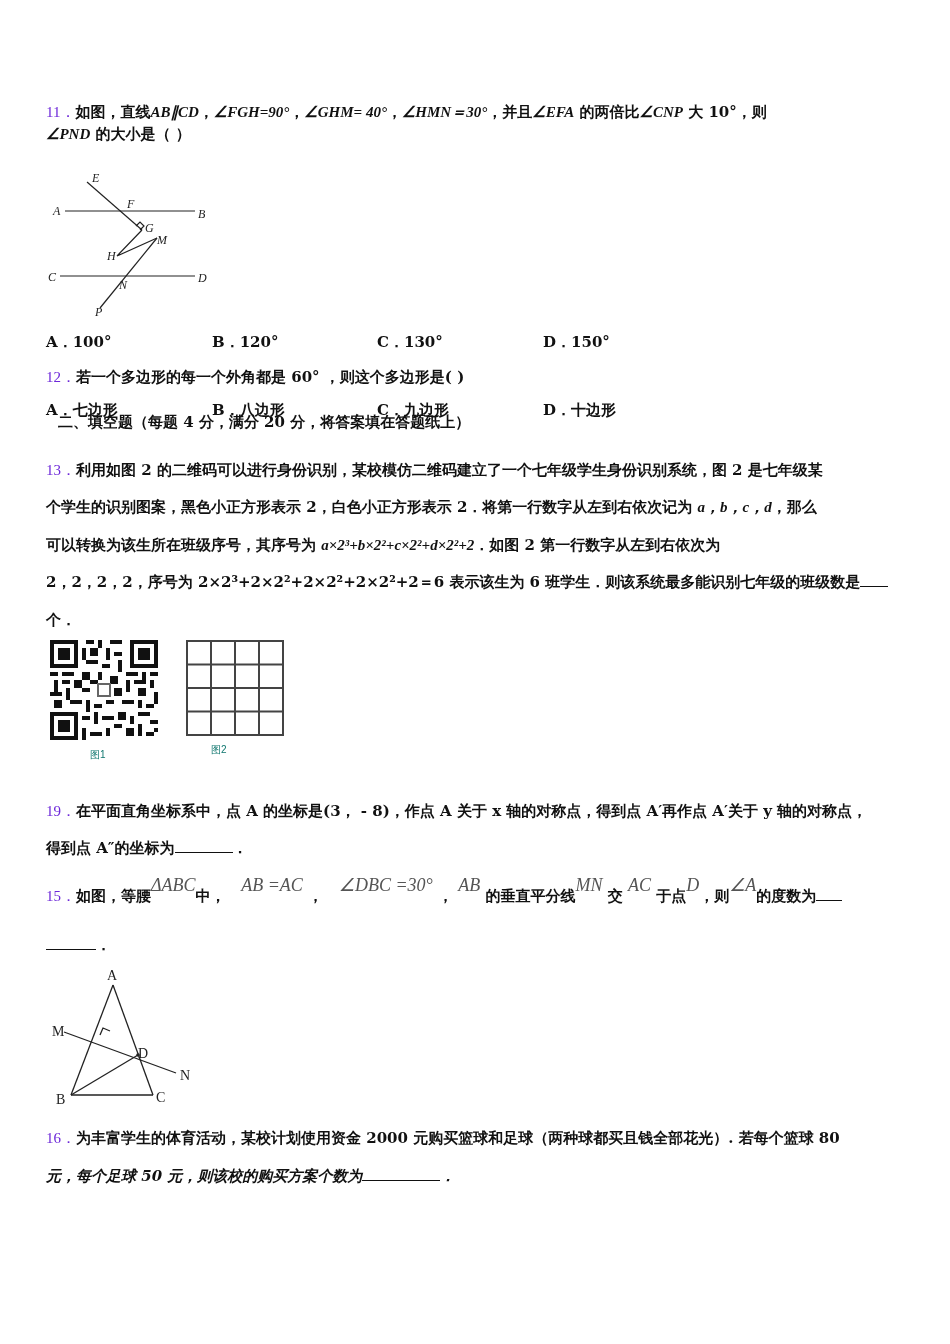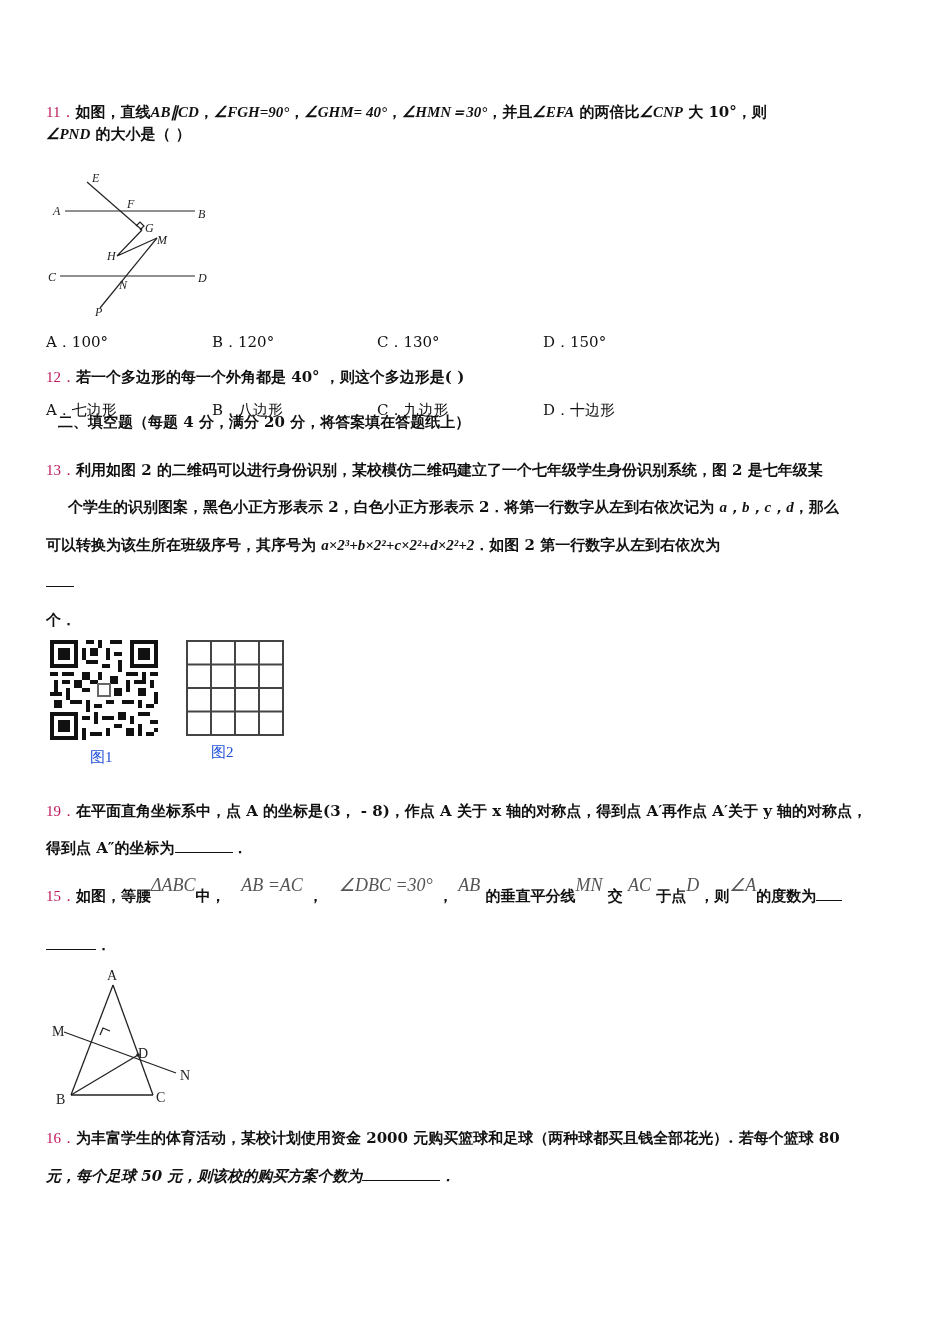--- a/index.html
+++ b/index.html
@@ -12,35 +12,35 @@
     overflow: hidden;
   }
   .line {
     position: absolute;
     left: 46px;
     white-space: nowrap;
     font-weight: bold;
     font-size: 15px;
     line-height: 20px;
   }
-  .qnum { font-weight: normal; font-family: "Liberation Serif", serif; color: #be185d; }
+  .qnum { font-weight: normal; font-family: "Liberation Serif", serif; color: #6d28d9; }
   .it { font-style: italic; font-family: "Liberation Serif", serif; }
-  .opt { position: absolute; white-space: nowrap; font-weight: normal; font-size: 15px; }
+  .opt { position: absolute; white-space: nowrap; font-weight: bold; font-size: 15px; }
   .blank { display: inline-block; border-bottom: 1.5px solid #111; height: 14px; vertical-align: baseline; }
   .mathfloat {
     font-family: "Liberation Serif", serif;
     font-style: italic;
     font-weight: normal;
     color: #555;
     font-size: 18px;
     position: relative;
     top: -10px;
   }
   .fig { position: absolute; }
-  .caption { position: absolute; font-family: Liberation Serif, serif; font-size: 15px; color: #1d4ed8; }
+  .caption { position: absolute; font-family: Liberation Sans, sans-serif; font-size: 10px; color: #0f766e; }
 </style>
 </head>
 <body>
 
 <div class="line" style="top:102px;">
   <span class="qnum">11．</span><span>如图，直线</span><span class="it">AB∥CD</span><span>，</span><span class="it">∠FGH=90°</span><span>，</span><span class="it">∠GHM= 40°</span><span>，</span><span class="it">∠HMN＝30°</span><span>，并且</span><span class="it">∠EFA</span><span> 的两倍比</span><span class="it">∠CNP</span><span> 大 10°，则</span>
 </div>
 <div class="line" style="top:124px;">
   <span class="it">∠PND</span><span> 的大小是（    ）</span>
 </div>
@@ -68,40 +68,40 @@
     <text x="50" y="148">P</text>
   </g>
 </svg>
 
 <div class="opt" style="left:46px; top:333px;"><span>A．</span><span>100°</span></div>
 <div class="opt" style="left:212px; top:333px;"><span>B．</span><span>120°</span></div>
 <div class="opt" style="left:377px; top:333px;"><span>C．</span><span>130°</span></div>
 <div class="opt" style="left:543px; top:333px;"><span>D．</span><span>150°</span></div>
 
 <div class="line" style="top:367px;">
-  <span class="qnum">12．</span><span>若一个多边形的每一个外角都是 40° ，则这个多边形是(        )</span>
+  <span class="qnum">12．</span><span>若一个多边形的每一个外角都是 60° ，则这个多边形是(        )</span>
 </div>
 <div class="opt" style="left:46px; top:401px;"><span>A．</span><span>七边形</span></div>
 <div class="opt" style="left:212px; top:401px;"><span>B．</span><span>八边形</span></div>
 <div class="opt" style="left:377px; top:401px;"><span>C．</span><span>九边形</span></div>
 <div class="opt" style="left:543px; top:401px;"><span>D．</span><span>十边形</span></div>
 
 <div class="line" style="top:412px;margin-left:12px;">二、填空题（每题 4 分，满分 20 分，将答案填在答题纸上）</div>
 
 <div class="line" style="top:460px;">
   <span class="qnum">13．</span><span>利用如图 2 的二维码可以进行身份识别，某校模仿二维码建立了一个七年级学生身份识别系统，图 2 是七年级某</span>
 </div>
-<div class="line" style="top:497px;margin-left:22px;">
+<div class="line" style="top:497px;">
   <span>个学生的识别图案，黑色小正方形表示 2，白色小正方形表示 2．将第一行数字从左到右依次记为 </span><span class="it">a，b，c，d</span><span>，那么</span>
 </div>
 <div class="line" style="top:535px;">
   <span>可以转换为该生所在班级序号，其序号为 </span><span class="it">a×2³+b×2²+c×2²+d×2²+2</span><span>．如图 2 第一行数字从左到右依次为</span>
 </div>
 <div class="line" style="top:572px;">
-  <span class="blank" style="width:28px;"></span>
+  <span>2，2，2，2，序号为 2×2³+2×2²+2×2²+2×2²+2＝6 表示该生为 6 班学生．则该系统最多能识别七年级的班级数是</span><span class="blank" style="width:28px;"></span>
 </div>
 <div class="line" style="top:610px;">个．</div>
 
 <svg class="fig" style="left:50px; top:640px;" width="108" height="100" viewBox="0 0 27 25" shape-rendering="crispEdges">
   <g fill="#111">
     <path d="M0 0h7v7h-7z M1 1v5h5v-5z" fill-rule="evenodd"></path>
     <rect x="2" y="2" width="3" height="3"></rect>
     <path d="M20 0h7v7h-7z M21 1v5h5v-5z" fill-rule="evenodd"></path>
     <rect x="22" y="2" width="3" height="3"></rect>
     <path d="M0 18h7v7h-7z M1 19v5h5v-5z" fill-rule="evenodd"></path>

